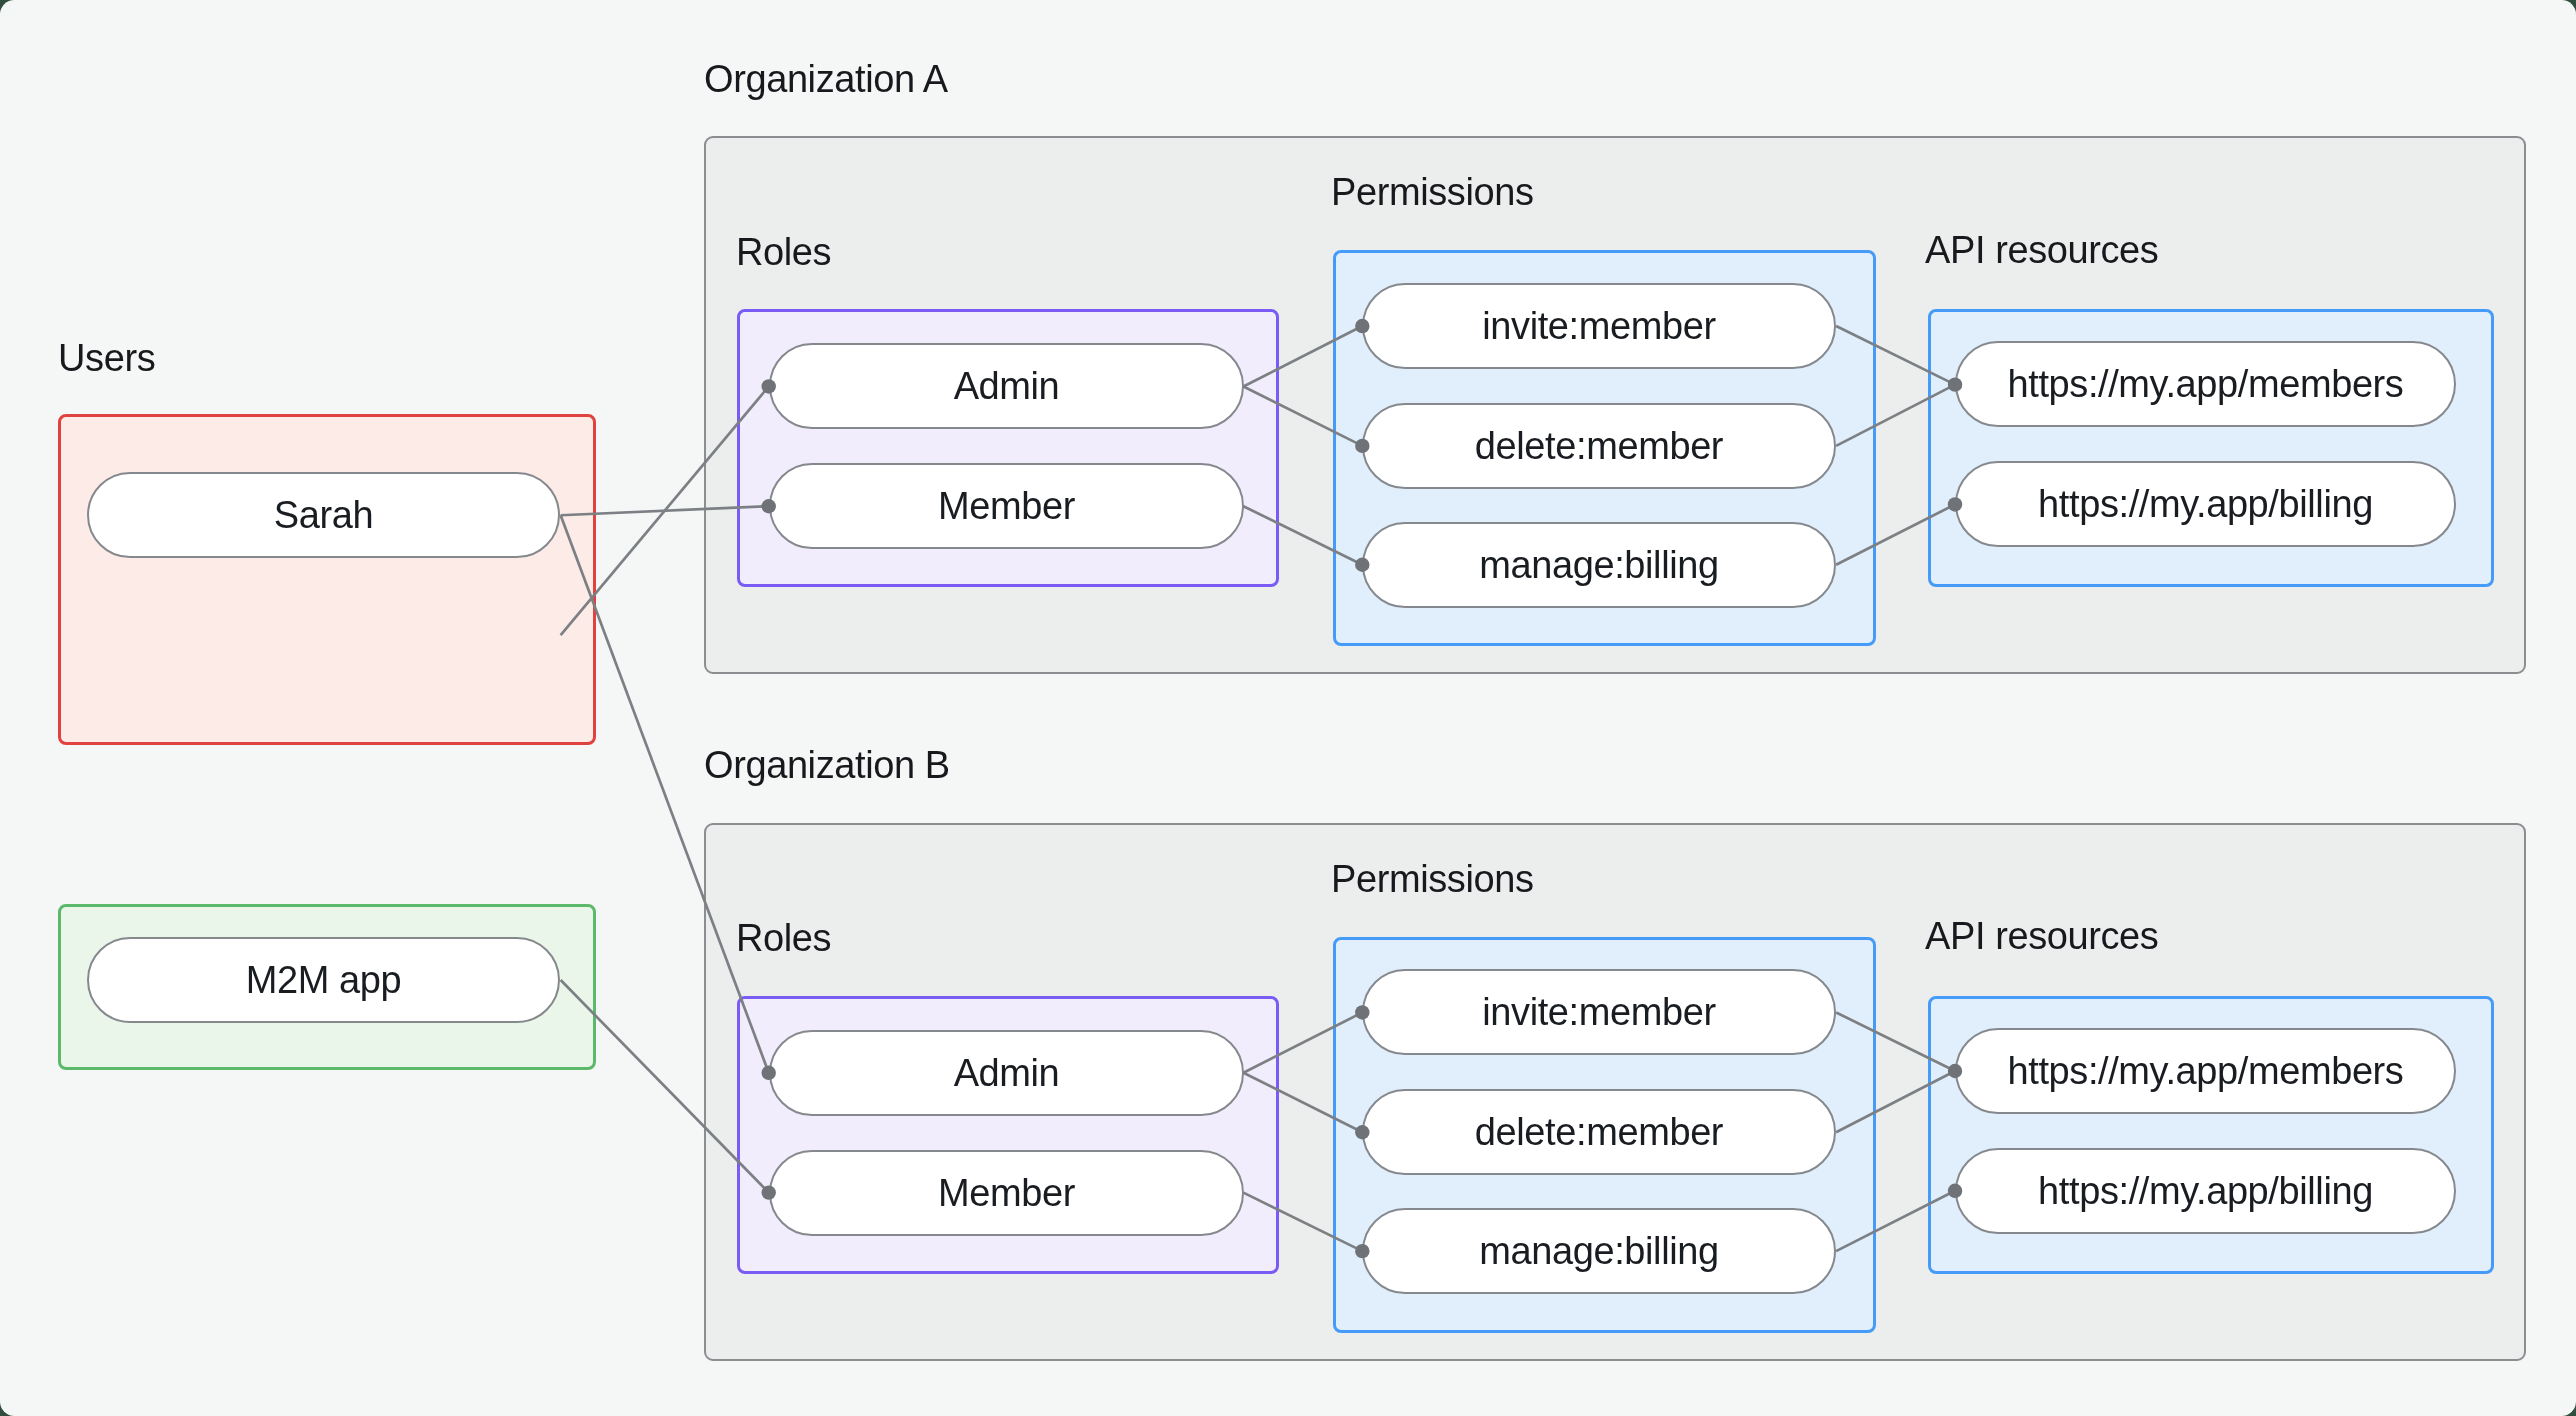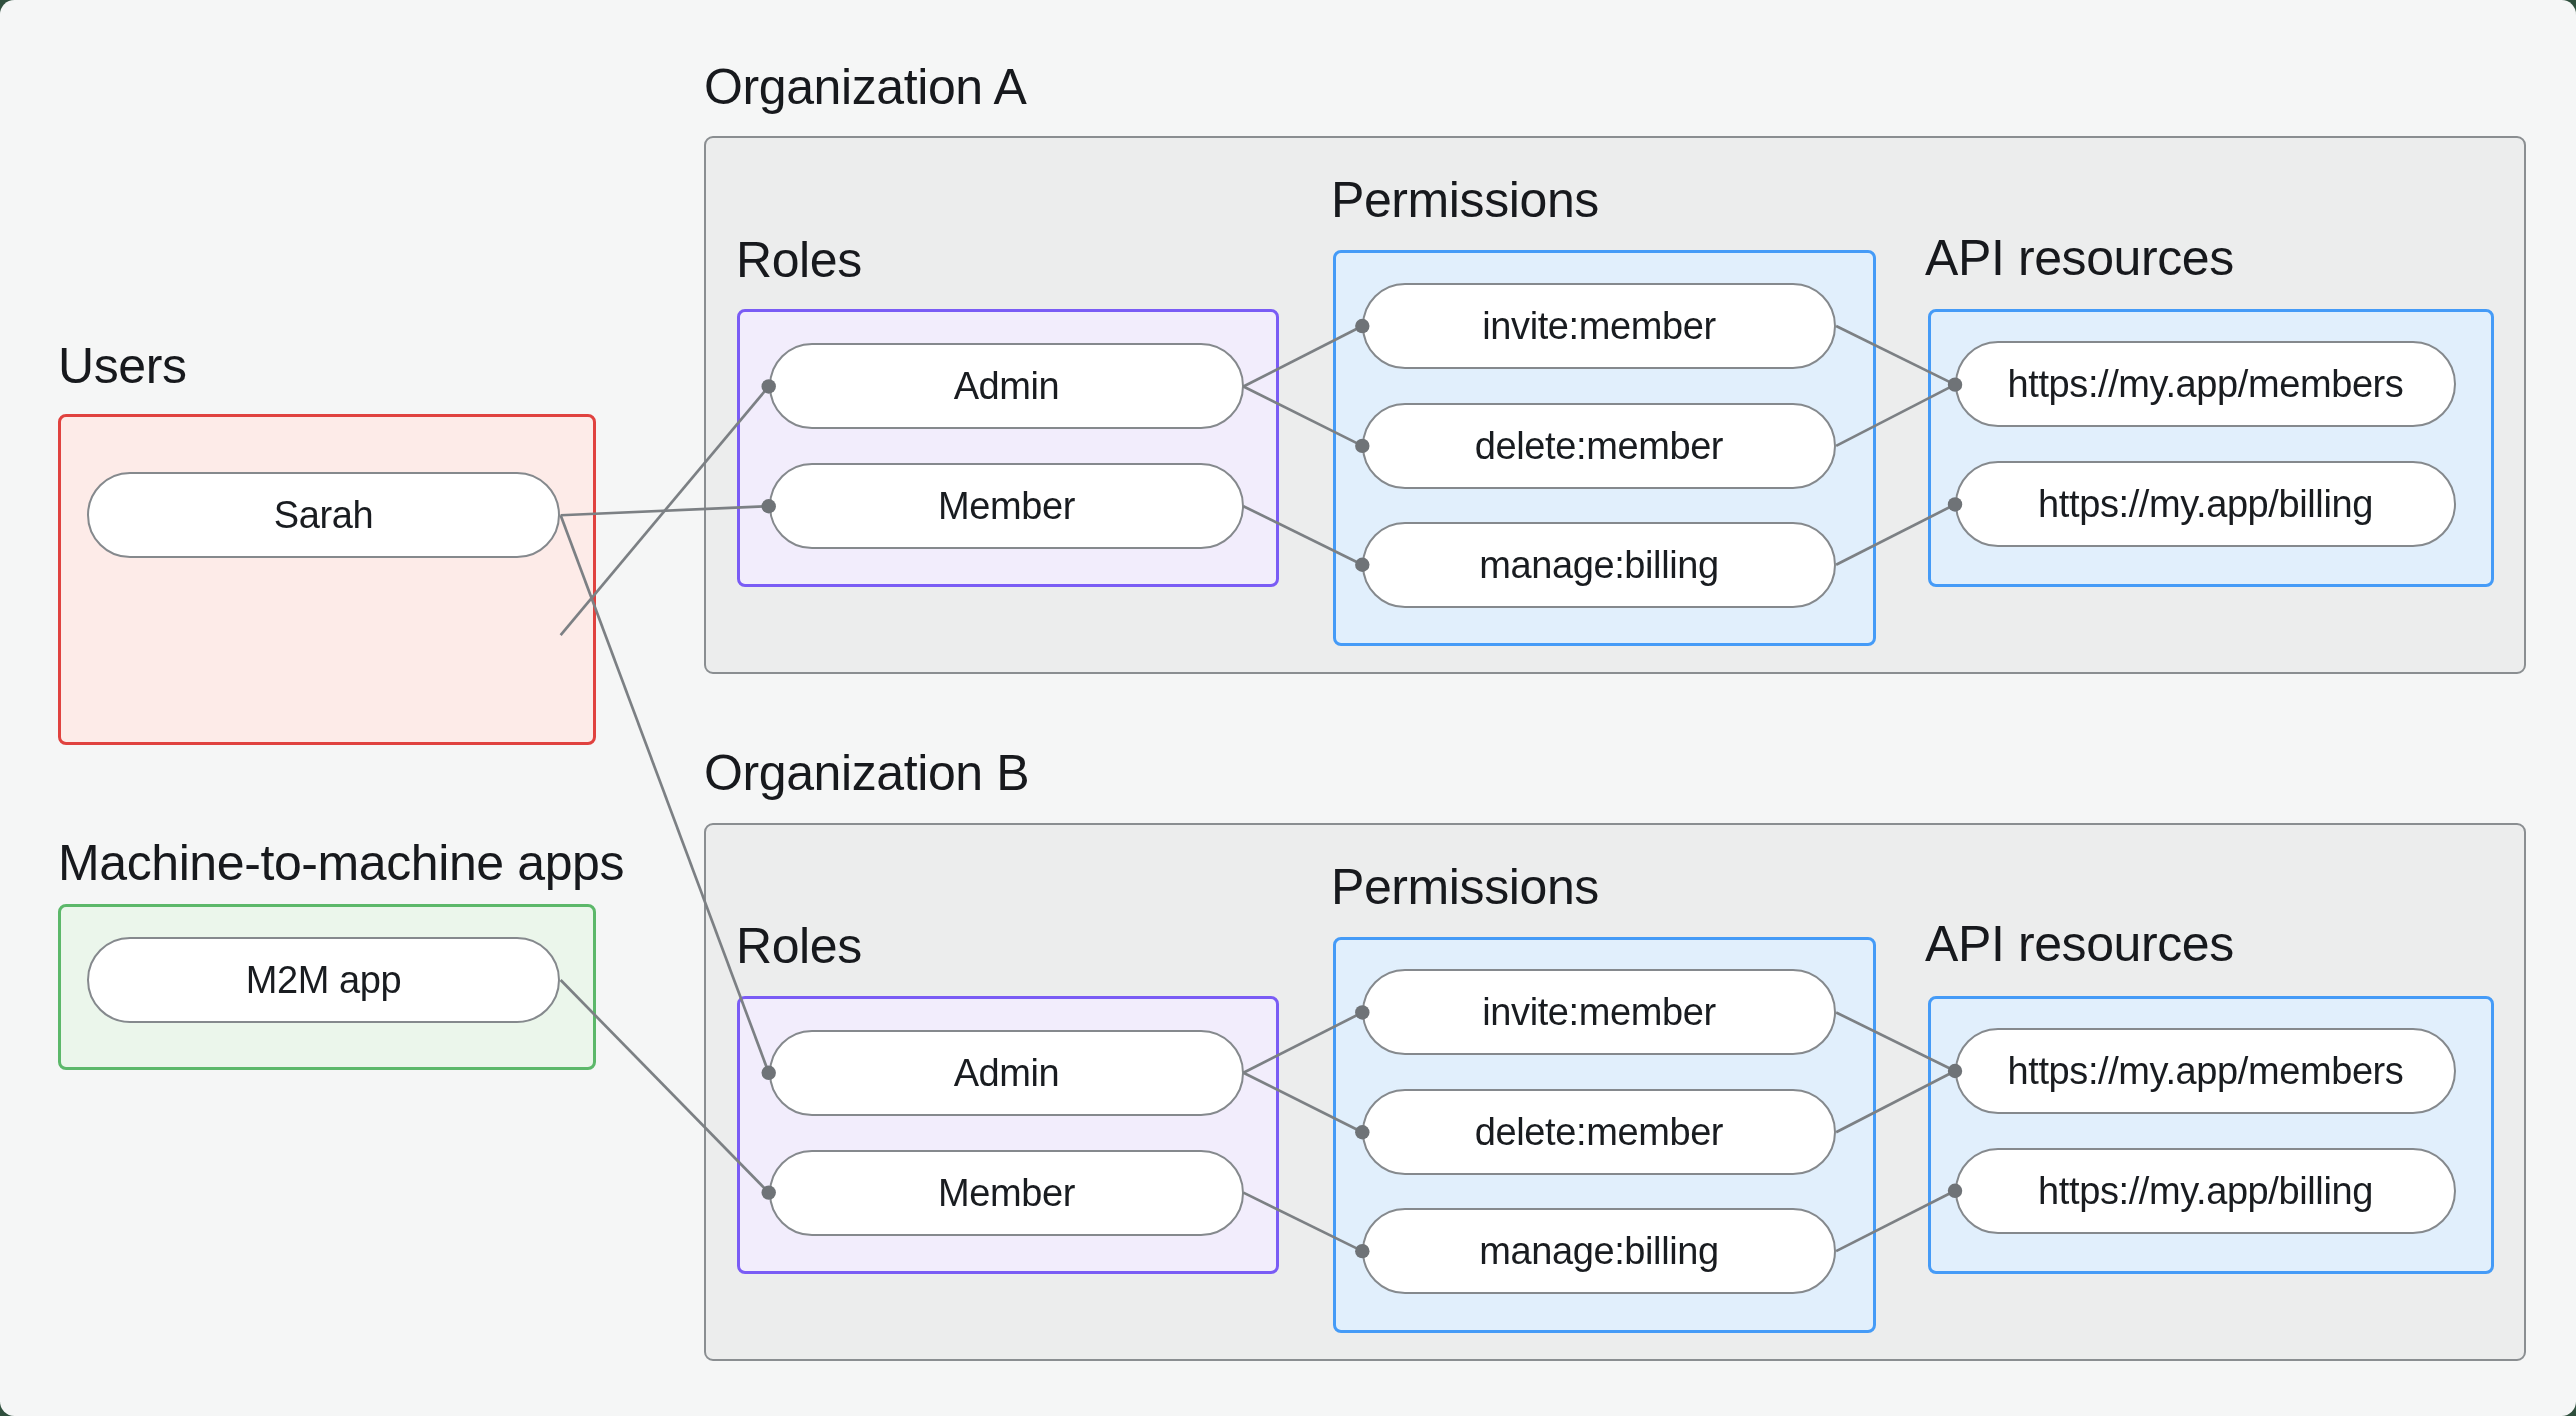--- a/index.html
+++ b/index.html
@@ -7,21 +7,21 @@
     background:#2F4F3D;
     font-family:"Liberation Sans","DejaVu Sans",sans-serif;
     width:2576px;height:1416px;overflow:hidden;
   }
   .canvas{
     position:relative;width:2576px;height:1416px;
     background:#F5F6F6;border-radius:14.4px;overflow:hidden;
     color:#1A1D21;
   }
   .lbl{
-    position:absolute;font-size:50px;font-weight:500;letter-spacing:-0.4px;
+    position:absolute;font-size:38px;font-weight:500;letter-spacing:-0.4px;
     color:#17191D;white-space:nowrap;
   }
   .gbox{position:absolute;background:#ECEDED;border:2.7px solid #8A8E91;border-radius:9px;}
   .cbox{position:absolute;border-radius:8px;}
   .red{background:#FDEBE8;border:3.6px solid #E0423F;}
   .green{background:#EBF6EB;border:3.6px solid #5CB86A;}
   .purple{background:#F2EDFC;border:3.6px solid #7A5CF5;}
   .blue{background:#E1EFFC;border:3.6px solid #459BF7;}
   .pill{
     position:absolute;height:86px;background:#FFFFFF;
@@ -79,21 +79,20 @@
 </style>
 </head>
 <body>
 
 <div class="canvas">
 
   <div class="lbl" id="users-label">Users</div>
   <div class="cbox red" id="users-box"></div>
   <div class="pill" id="pill-sarah">Sarah</div>
 
-  <div class="lbl" id="m2m-label">Machine-to-machine apps</div>
   <div class="cbox green" id="m2m-box"></div>
   <div class="pill" id="pill-m2m">M2M app</div>
 
   <div class="lbl" id="org-a-label">Organization A</div>
   <div class="gbox" id="org-a-box"></div>
   <div class="lbl" id="roles-a-label">Roles</div>
   <div class="cbox purple" id="roles-a-box"></div>
   <div class="pill" id="pill-admin-a">Admin</div>
   <div class="pill" id="pill-member-a">Member</div>
   <div class="lbl" id="perm-a-label">Permissions</div>

